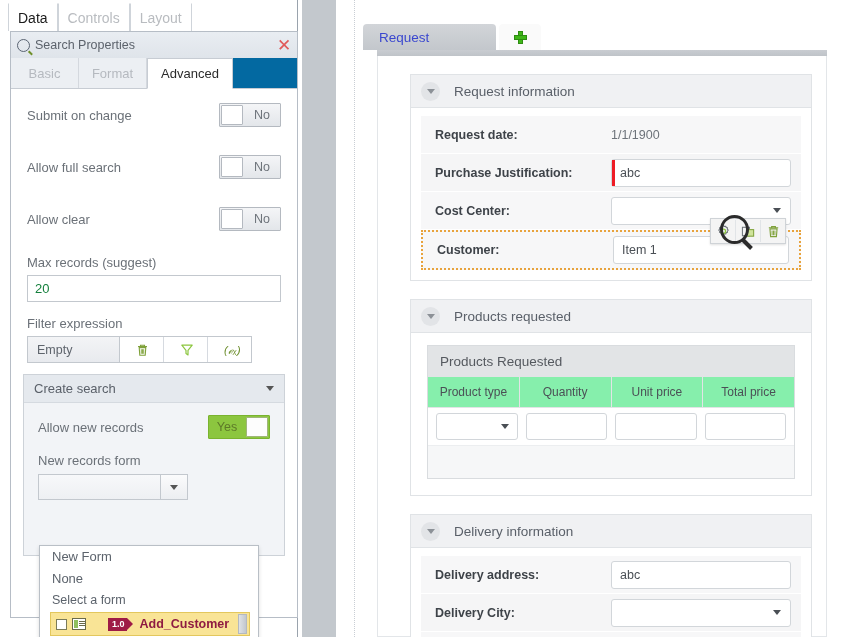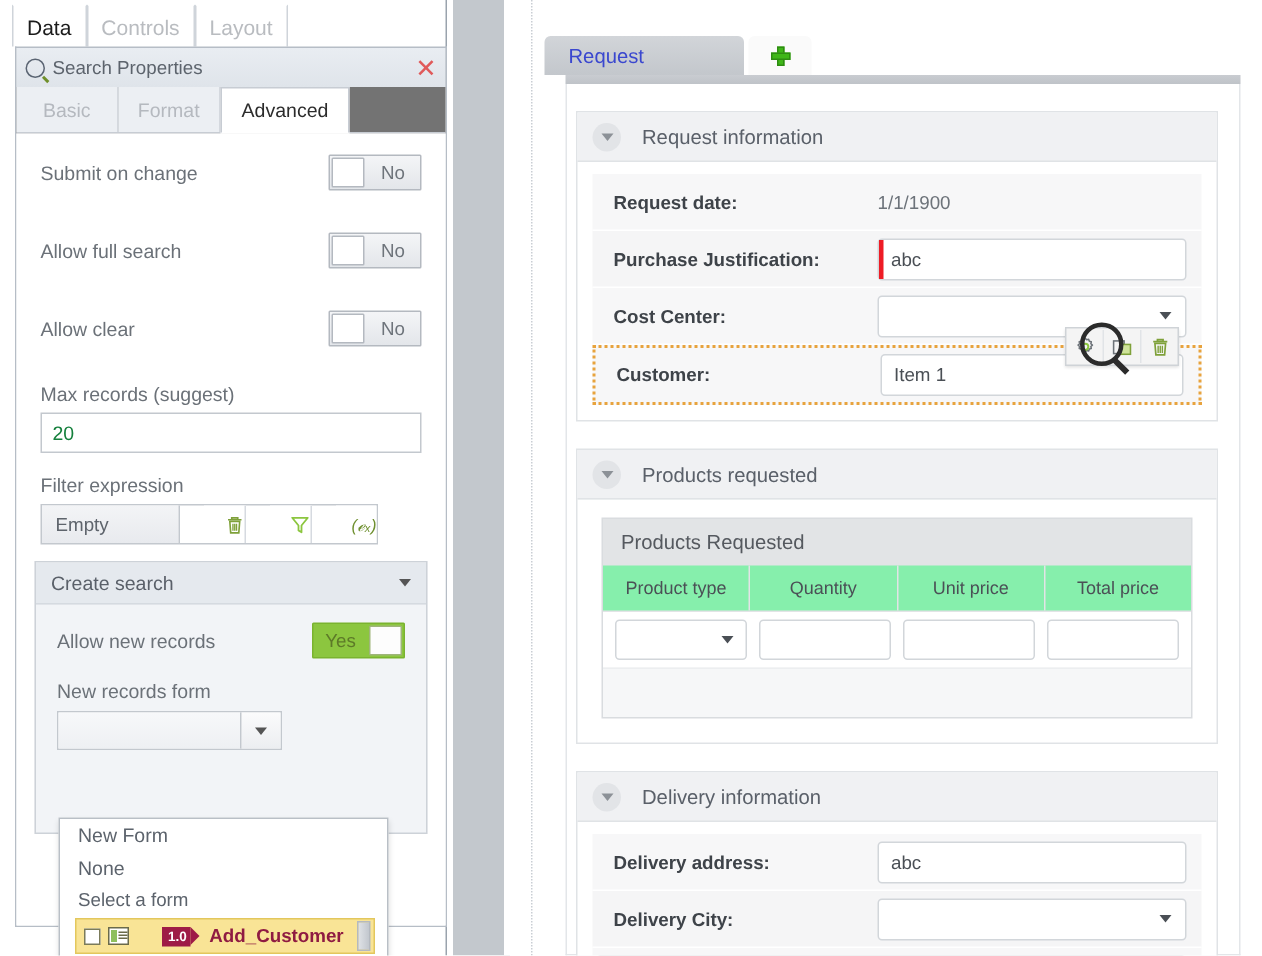--- a/index.html
+++ b/index.html
@@ -53,21 +53,21 @@
   }
 
   
   #props-box{
     position:absolute;left:10px;top:58px;width:288px;height:560px;
     background:#ffffff;border:1px solid #b6bdc6;border-top:none;box-sizing:border-box;
   }
   
   #prop-tabs{
     position:absolute;left:0;top:0;width:100%;height:31px;
-    background:#737373;border-bottom:1px solid #c7ccd3;box-sizing:border-box;
+    background:#0369a1;border-bottom:1px solid #c7ccd3;box-sizing:border-box;
     display:flex;align-items:stretch;
   }
   .ptab{
     width:68px;display:flex;align-items:center;justify-content:center;
     font-size:13px;color:#b5b9bf;background:#eceff3;
     border-right:1px solid #d4d8de;box-sizing:border-box;cursor:pointer;
   }
   .ptab.active{
     width:86px;color:#2b2b2b;background:#ffffff;
     border-top:1px solid #c7ccd3;border-left:1px solid #c7ccd3;border-right:1px solid #c7ccd3;
@@ -103,21 +103,21 @@
   
   .filter-row{
     display:flex;align-items:stretch;height:27px;width:225px;
     border:1px solid #c3c8ce;box-sizing:border-box;background:#fff;gap:16px;
   }
   .filter-empty{
     flex:1;background:linear-gradient(to bottom,#f3f4f6,#e8eaee);
     display:flex;align-items:center;padding-left:9px;font-size:12.5px;color:#5e646c;
     border-right:1px solid #c3c8ce;
   }
-  .fbtn{width:27px;display:flex;align-items:center;justify-content:flex-end;
+  .fbtn{width:27px;display:flex;align-items:center;justify-content:flex-start;
         border-right:1px solid #d6dae0;background:#fff;cursor:pointer;}
   .fbtn:last-child{border-right:none;}
 
   
   #create-records{
     position:absolute;left:12px;top:316px;width:262px;height:182px;
     background:#f2f4f7;border:1px solid #cdd2d8;box-sizing:border-box;
   }
   #cr-head{
     height:28px;display:flex;align-items:center;justify-content:space-between;
@@ -200,21 +200,21 @@
   .plus-ic:after{left:0;top:4px;width:13px;height:5px;}
   #tabs-underline{
     position:absolute;left:22px;top:50px;width:450px;height:6px;
     background:linear-gradient(to bottom,#c9ccd1,#bfc3c8);
   }
   #form-body{
     position:absolute;left:22px;top:56px;width:450px;height:581px;
     background:#ffffff;border:1px solid #e3e6e9;border-top:none;box-sizing:border-box;
   }
 
-  .section{margin:18px 14px 0 6px;border:1px solid #e0e3e6;background:#ffffff;}
+  .section{margin:18px 14px 0 32px;border:1px solid #e0e3e6;background:#ffffff;}
   .sec-head{
     height:33px;display:flex;align-items:center;padding-left:10px;
     background:#f0f1f3;border-bottom:1px solid #e0e3e6;box-sizing:border-box;
   }
   .chev{
     width:19px;height:19px;border-radius:50%;background:#e2e4e7;
     display:flex;align-items:center;justify-content:center;cursor:pointer;flex:none;
   }
   .chev i{display:block;width:0;height:0;border-left:4px solid transparent;border-right:4px solid transparent;border-top:5px solid #8c9197;}
   .sec-title{margin-left:14px;font-size:13.5px;color:#5a6069;}

